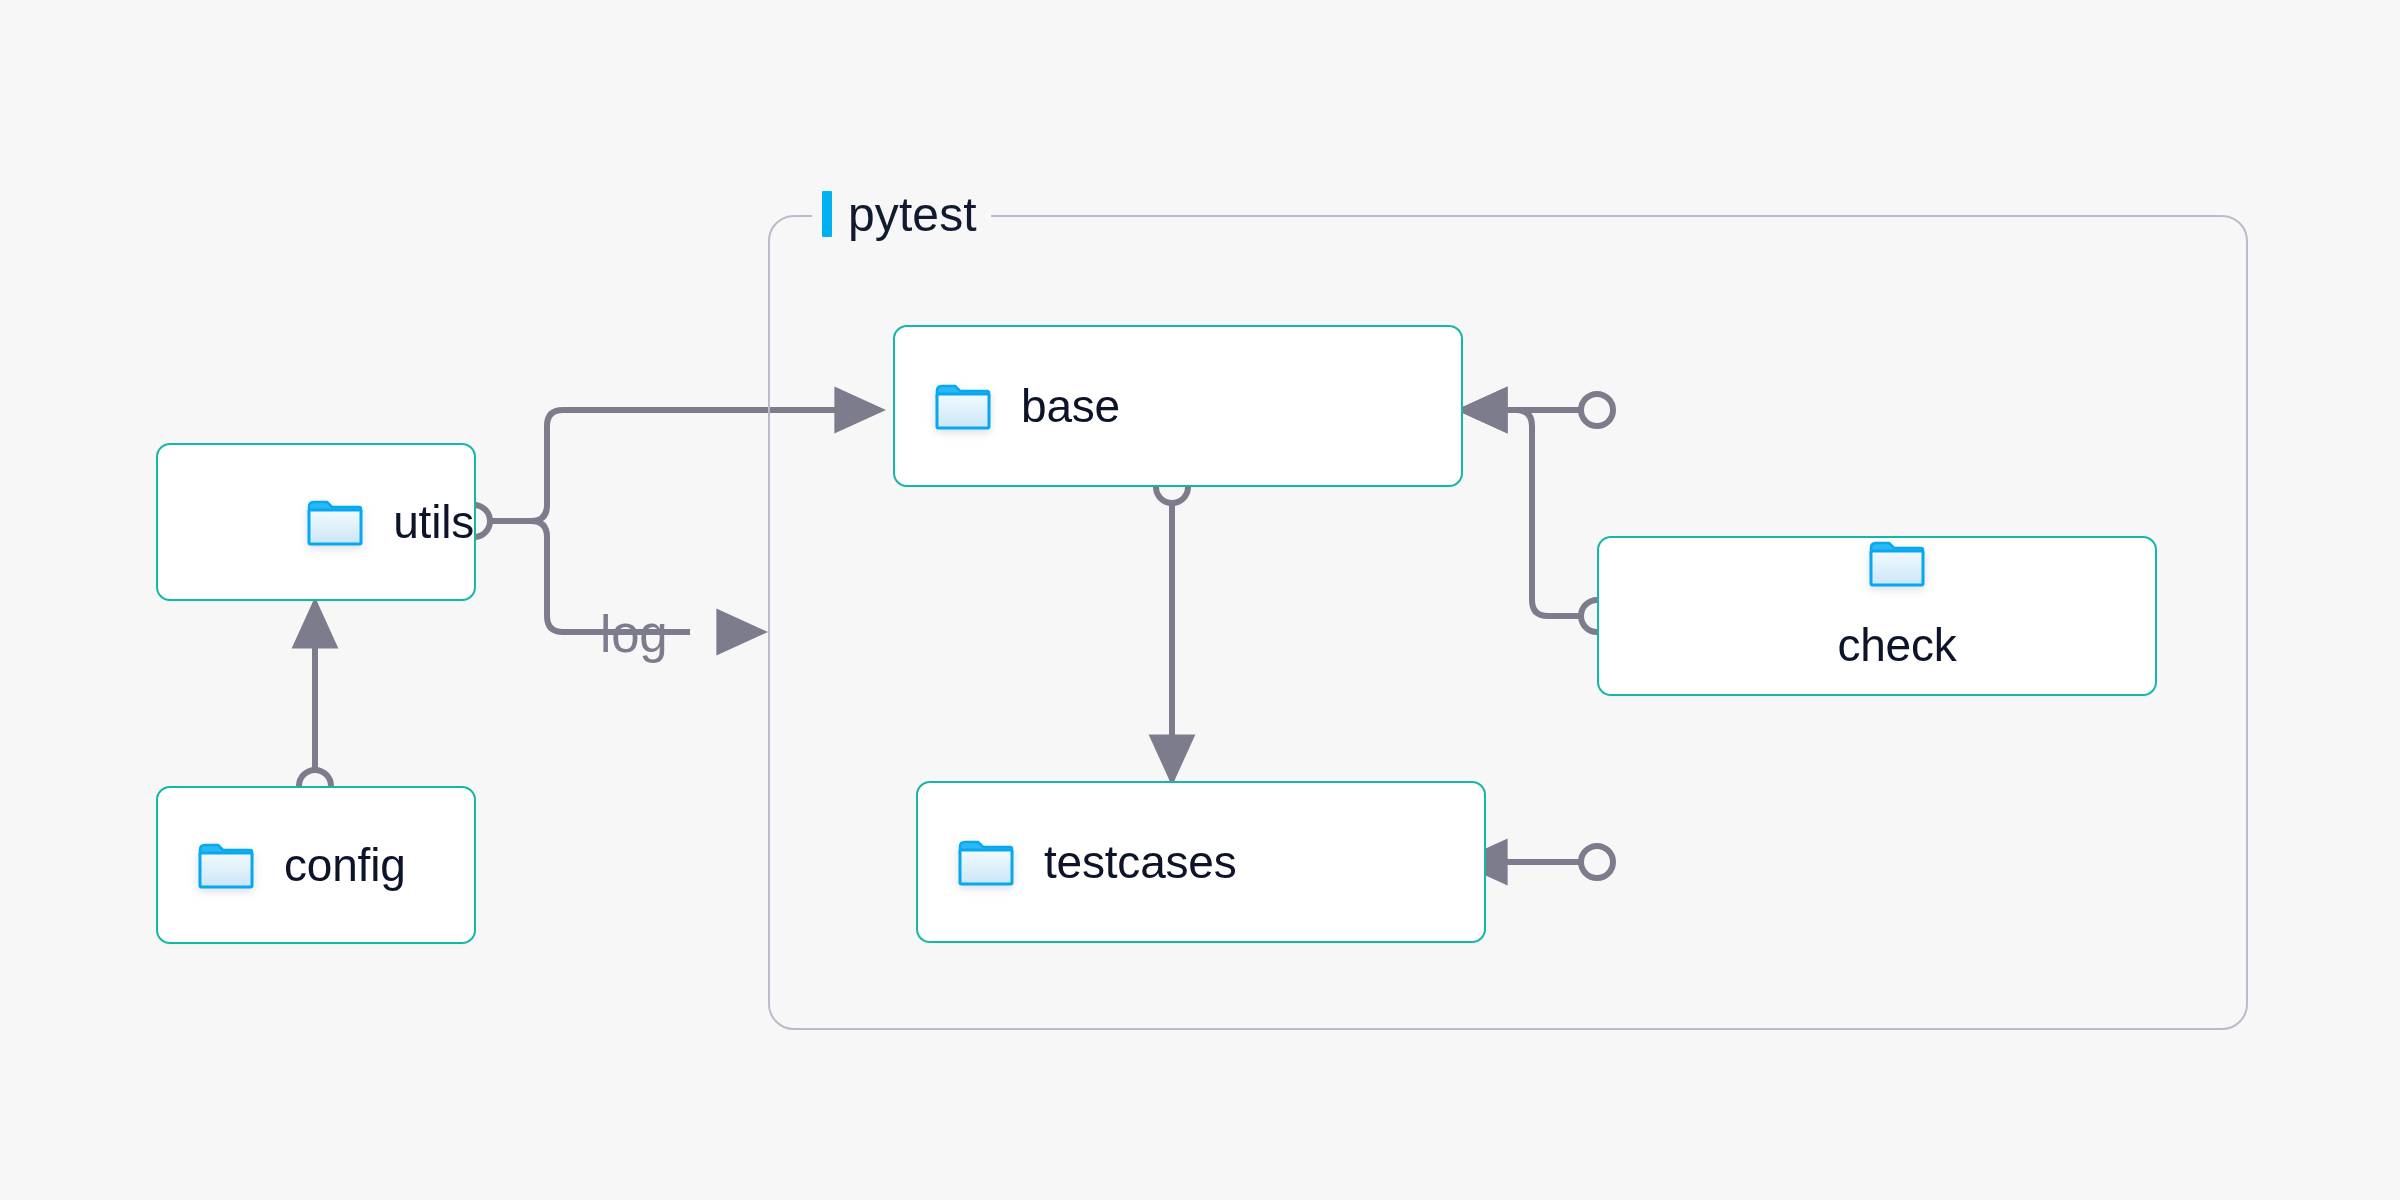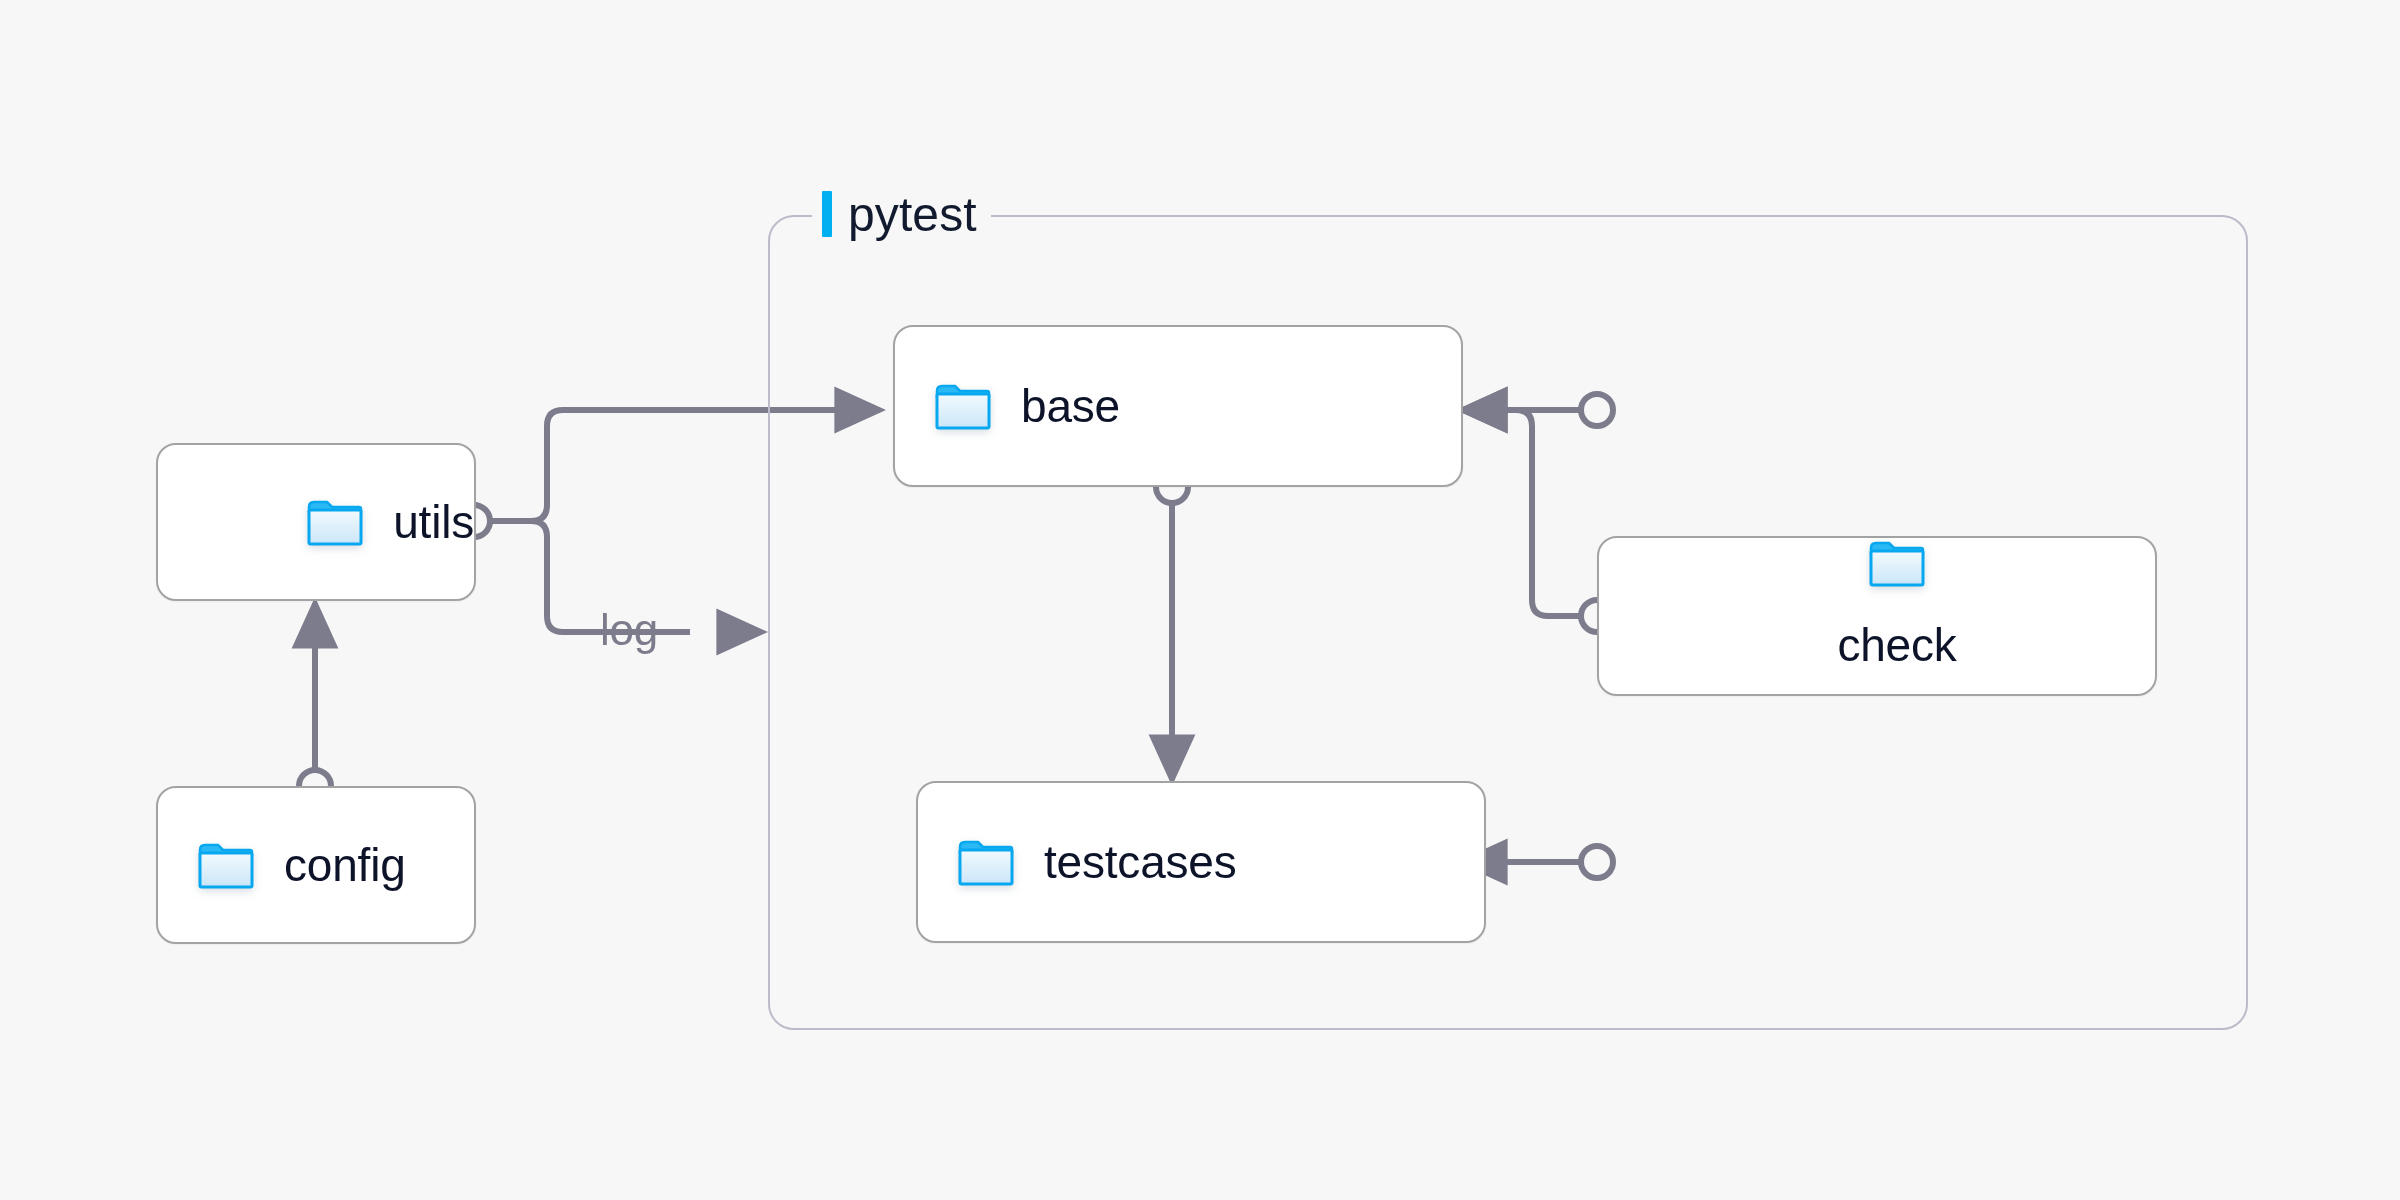--- a/index.html
+++ b/index.html
@@ -56,22 +56,22 @@
     color: #111a2e;
     letter-spacing: .1px;
     white-space: nowrap;
   }
 
   
   .node {
     position: absolute;
     box-sizing: border-box;
     background: #ffffff;
-    border: 2px solid #a3a3a3;
-    border-radius: 20px;
+    border: 2px solid #14b8a6;
+    border-radius: 14px;
     display: flex;
     align-items: center;
     padding-left: 40px;
     gap: 30px;
     box-shadow: 0 1px 2px rgba(20,20,40,0.045);
   }
   .node-label {
     font-size: 46px;
     color: #0d1329;
     white-space: nowrap;
@@ -84,21 +84,21 @@
     width: 56px;
     height: 50px;
     position: relative;
     filter: drop-shadow(0 3px 4px rgba(30,60,90,0.17));
   }
   .folder-icon svg { display: block; }
 
   
   .edge-label {
     position: absolute;
-    font-size: 44px;
+    font-size: 51px;
     color: #7c7c8c;
     white-space: nowrap;
     letter-spacing: -0.2px;
   }
 </style>
 </head>
 <body>
 
 <div id="stage">
 

